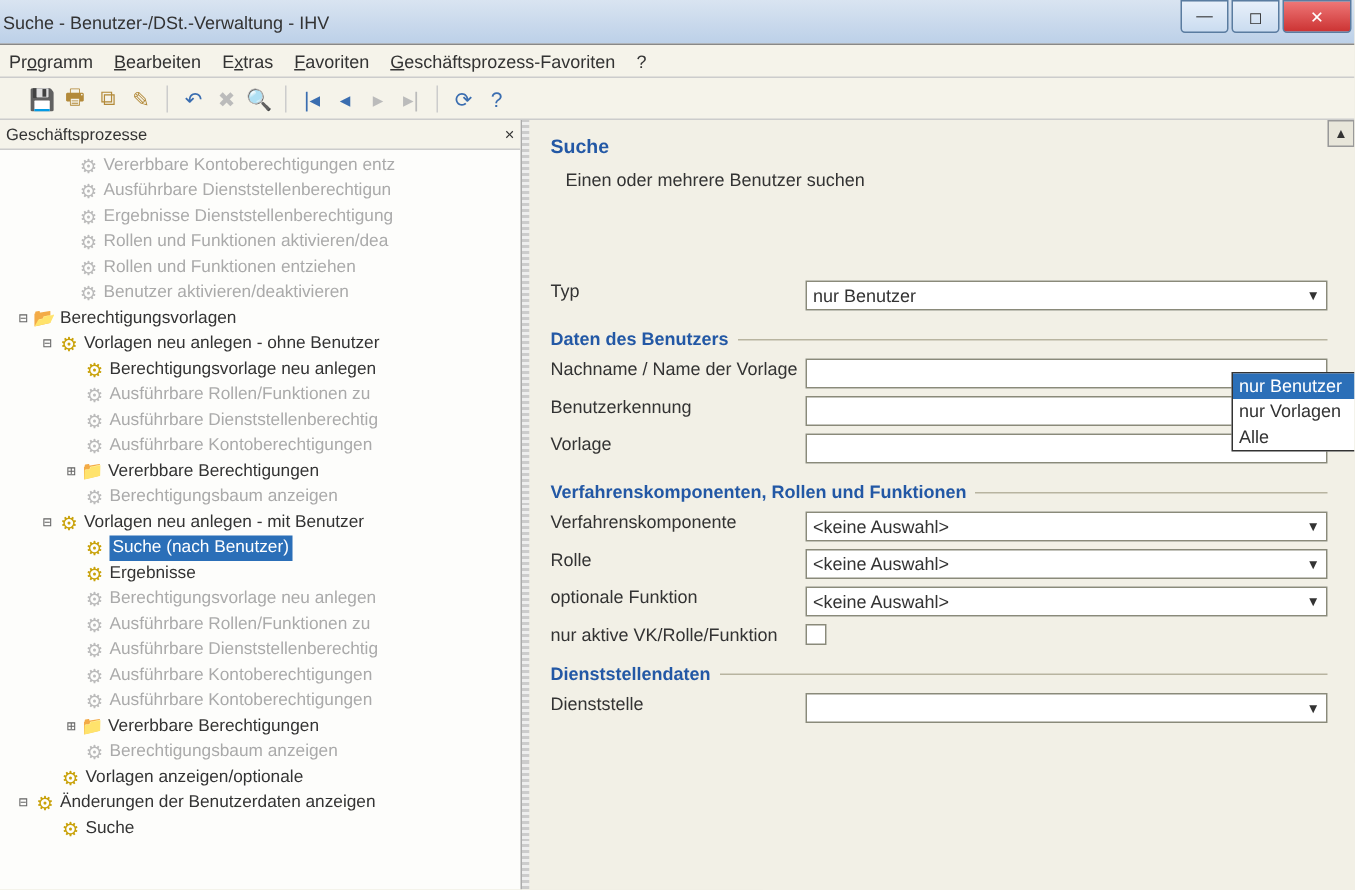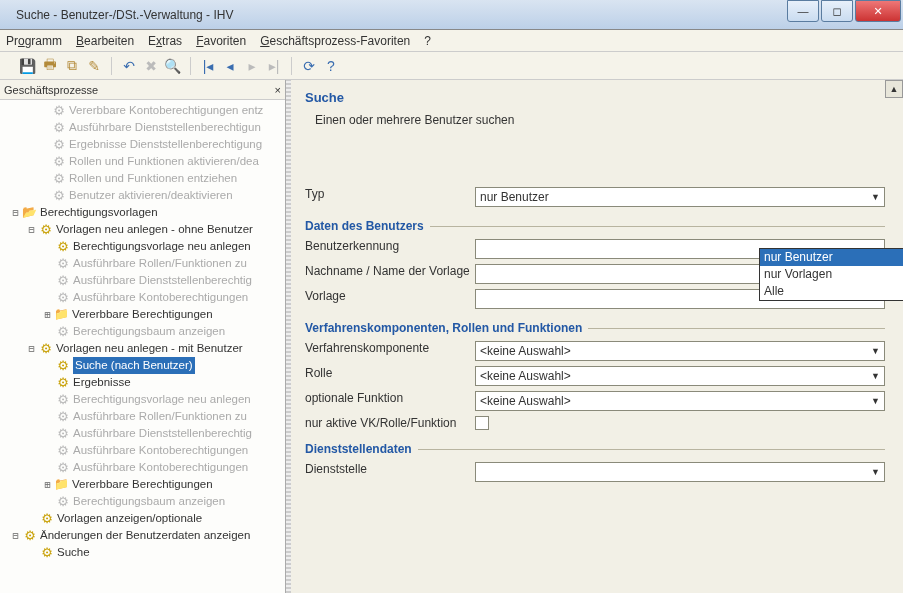--- a/index.html
+++ b/index.html
@@ -1,19 +1,19 @@
 <!DOCTYPE html>
 <html><head>
 <meta charset="utf-8">
 <style>
   * { box-sizing: border-box; margin: 0; padding: 0; }
   body { font-family: "Segoe UI", Tahoma, sans-serif; font-size: 12px; background: #f0eee4; width: 903px; height: 593px; overflow: hidden; color: #333; }
   
   
-  .titlebar { height: 30px; background: linear-gradient(#d9e4f1, #bcd0e8); display: flex; align-items: center; justify-content: space-between; padding-left: 16px; border-bottom: 1px solid #888; }
+  .titlebar { height: 30px; background: linear-gradient(#d9e4f1, #bcd0e8); display: flex; align-items: center; justify-content: space-between; padding-left: 2px; border-bottom: 1px solid #888; }
   .titlebar-text { color: #333; font-size: 12px; }
   .win-controls { display: flex; height: 100%; }
   .win-btn { width: 32px; height: 22px; margin-top: 0; border: 1px solid #5a7ca0; border-radius: 0 0 3px 3px; margin-right: 2px; display: flex; align-items: center; justify-content: center; font-size: 11px; }
   .win-min { background: linear-gradient(#e8f0fa,#cadcf0); }
   .win-max { background: linear-gradient(#e8f0fa,#cadcf0); }
   .win-close { background: linear-gradient(#e77,#c33); color:#fff; width:46px; }
   
   
   .menubar { height: 22px; background: #f5f3ea; display: flex; align-items: center; gap: 14px; padding-left: 6px; border-bottom: 1px solid #ccc; }
   .menubar span { cursor: default; }
@@ -21,21 +21,21 @@
   
   
   .toolbar { height: 28px; background: #f5f3ea; display: flex; align-items: center; gap: 6px; padding-left: 20px; border-bottom: 1px solid #ccc; }
   .tb-icon { width:16px; height:16px; display:inline-flex; align-items:center; justify-content:center; color:#5a7ca0; font-size:14px; }
   .tb-sep { width:1px; height:18px; background:#ccc; margin:0 3px; }
   
   
   .main { display:flex; height: calc(593px - 30px - 22px - 28px); }
   
   
-  .left { width: 286px; background:#fdfdfb; border-right:1px solid #aaa; display:flex; flex-direction:column; overflow:hidden; }
+  .left { width: 348px; background:#fdfdfb; border-right:1px solid #aaa; display:flex; flex-direction:column; overflow:hidden; }
   .left-header { height:20px; background:#f5f3ea; border-bottom:1px solid #ccc; display:flex; align-items:center; justify-content:space-between; padding:0 4px; font-size:11px; }
   .close-x { font-family: Arial; cursor:pointer; }
   .tree { flex:1; overflow:hidden; padding:2px 0 2px 2px; font-size:11.5px; line-height:17px; white-space:nowrap; }
   .tree-row { display:flex; align-items:center; height:17px; }
   .exp { width:11px; text-align:center; color:#666; font-size:10px; font-family:monospace; }
   .ticon { width:16px; height:16px; margin:0 2px 0 1px; display:inline-flex; align-items:center; justify-content:center; }
   .gear { color:#c9a20a; font-size:13px; }
   .gear-gray { color:#bbb; font-size:13px; }
   .folder { color:#d6a93a; font-size:12px; }
   .label-sel { background:#2b6fb8; color:#fff; padding:0 2px; }
@@ -248,25 +248,25 @@
             <span class="combo-arrow">▼</span>
           </div>
         </div>
       </div>
 
       <div class="section-title">
           <span>Daten des Benutzers</span>
           <span class="line"></span>
         </div>
       <div class="form-row">
+        <div class="form-label">Nachname / Name der Vorlage</div>
+        <div class="form-field"><input class="txt" style=""></div>
+      </div>
+      <div class="form-row">
         <div class="form-label">Benutzerkennung</div>
-        <div class="form-field"><input class="txt" style=""></div>
-      </div>
-      <div class="form-row">
-        <div class="form-label">Nachname / Name der Vorlage</div>
         <div class="form-field"><input class="txt" style=""></div>
       </div>
       <div class="form-row">
         <div class="form-label">Vorlage</div>
         <div class="form-field"><input class="txt" style=""></div>
       </div>
 
       <div class="section-title">
           <span>Verfahrenskomponenten, Rollen und Funktionen</span>
           <span class="line"></span>

